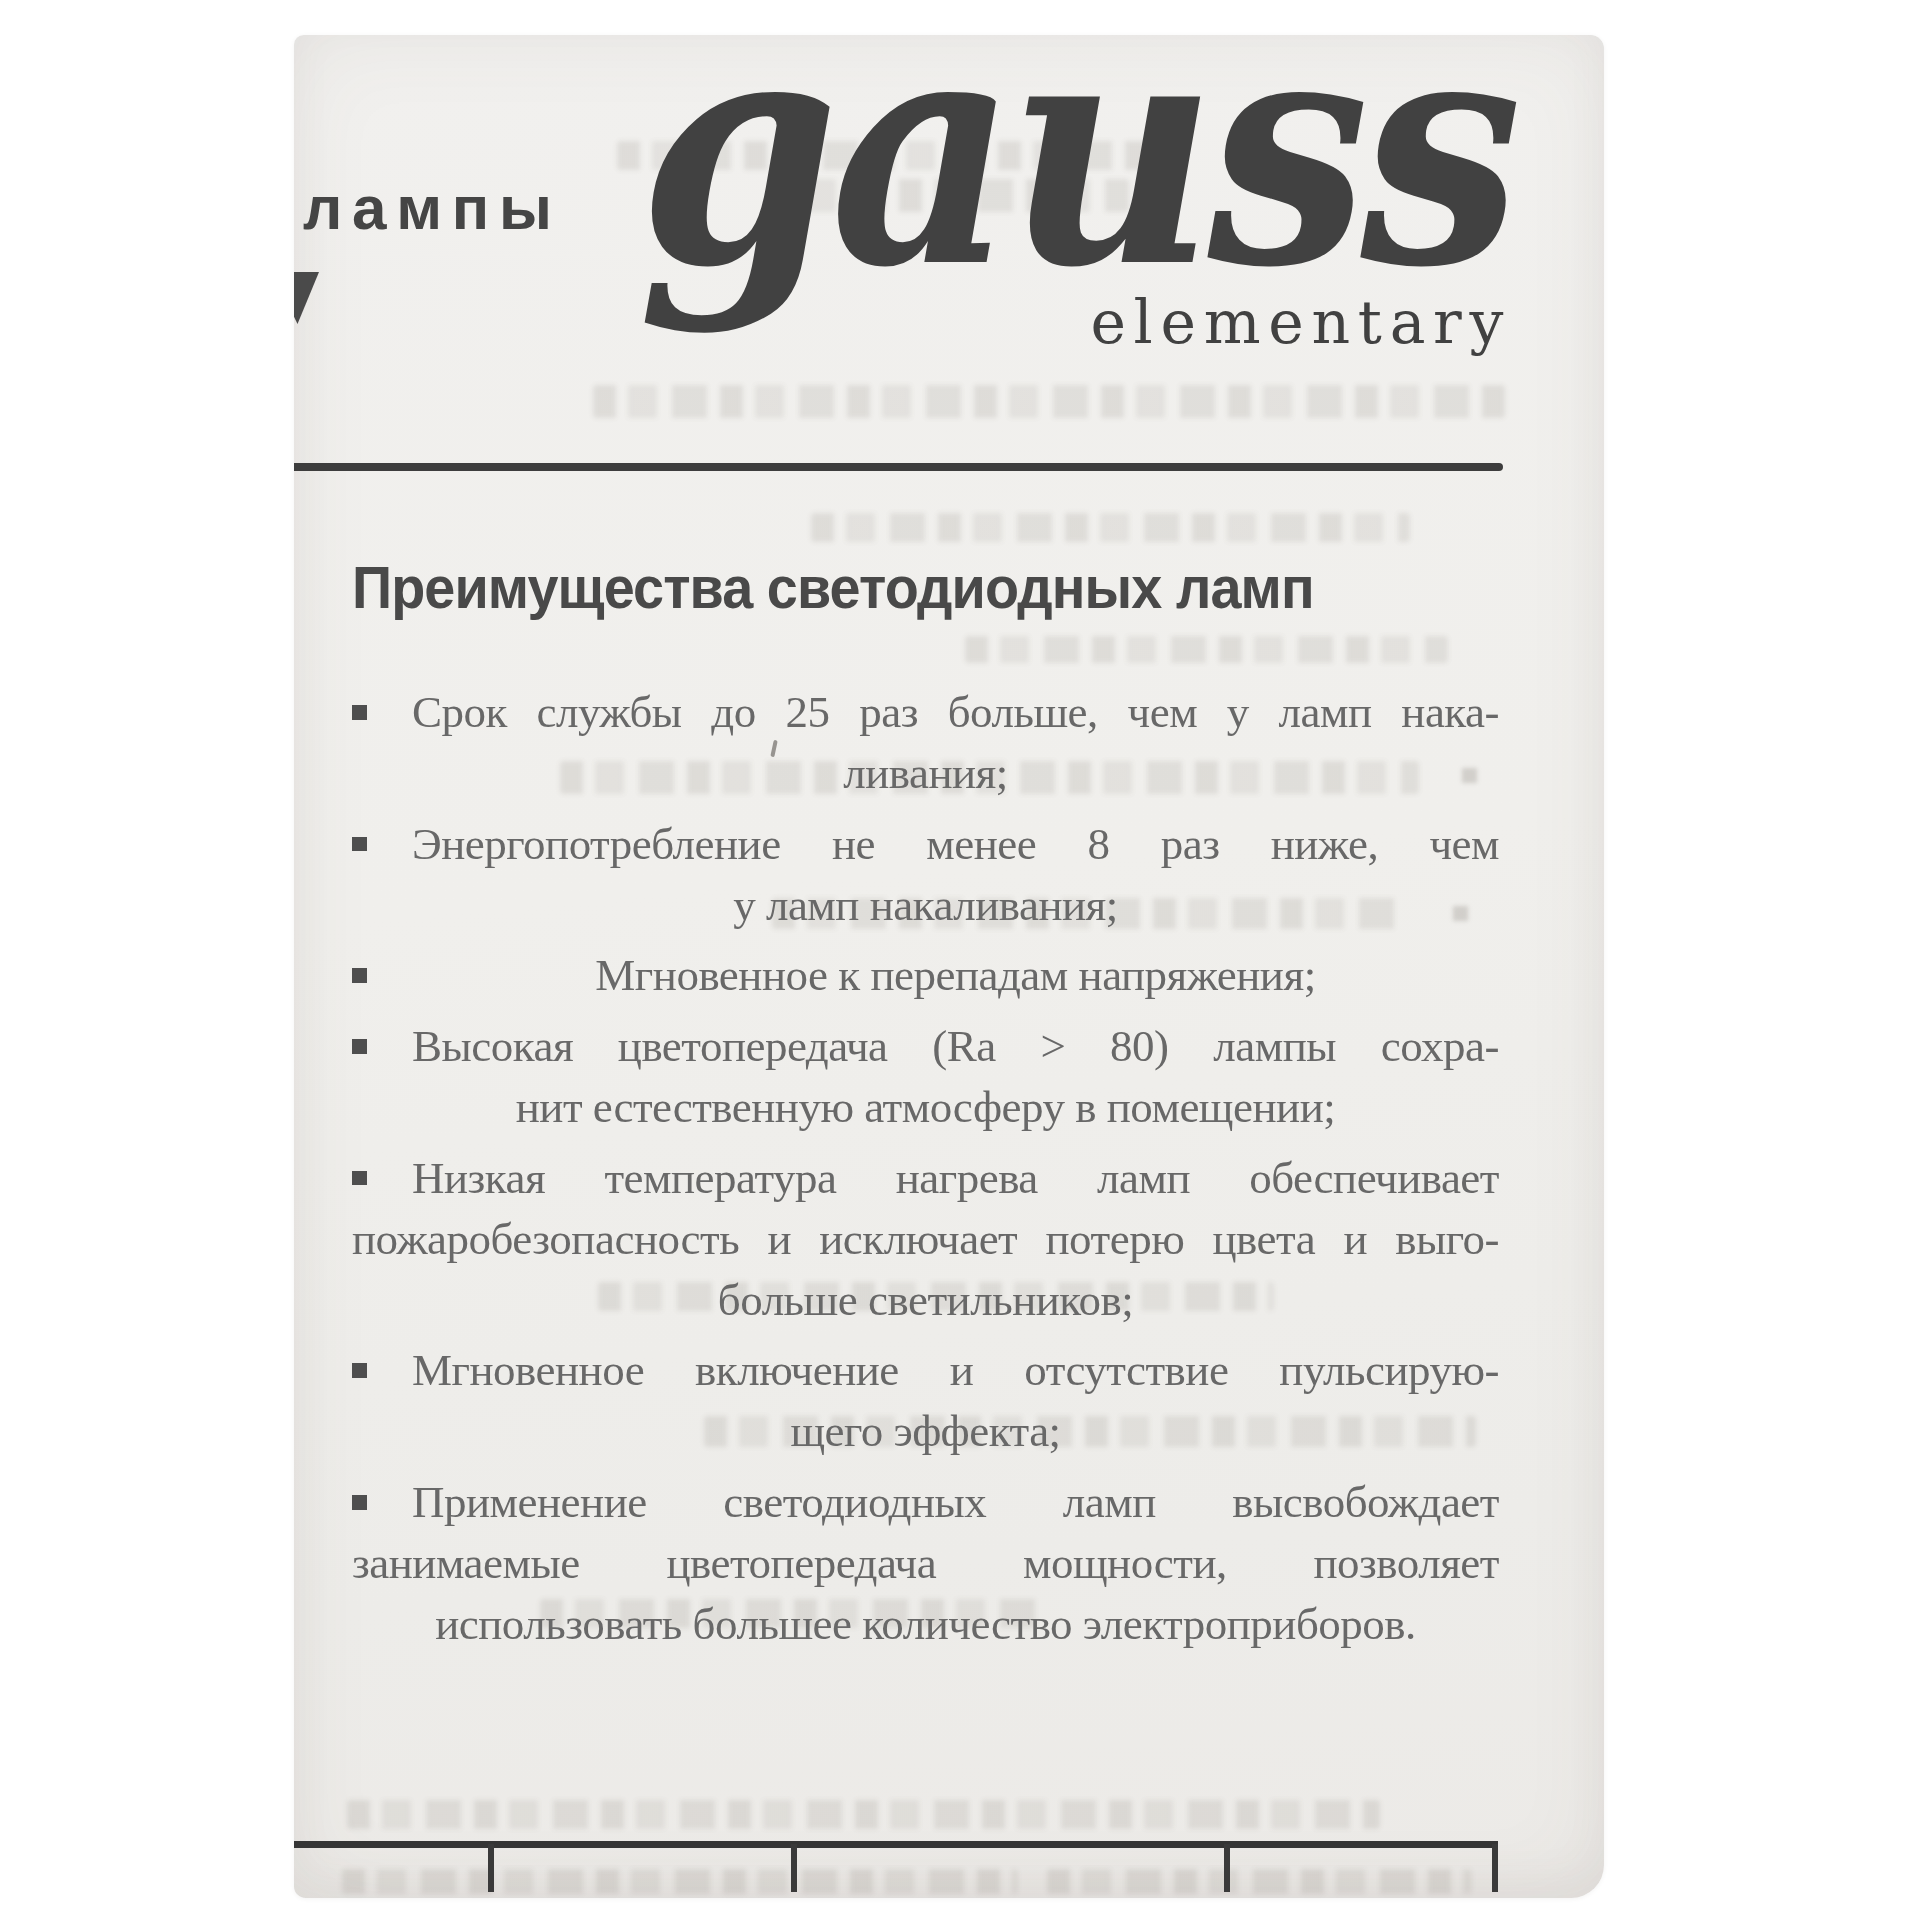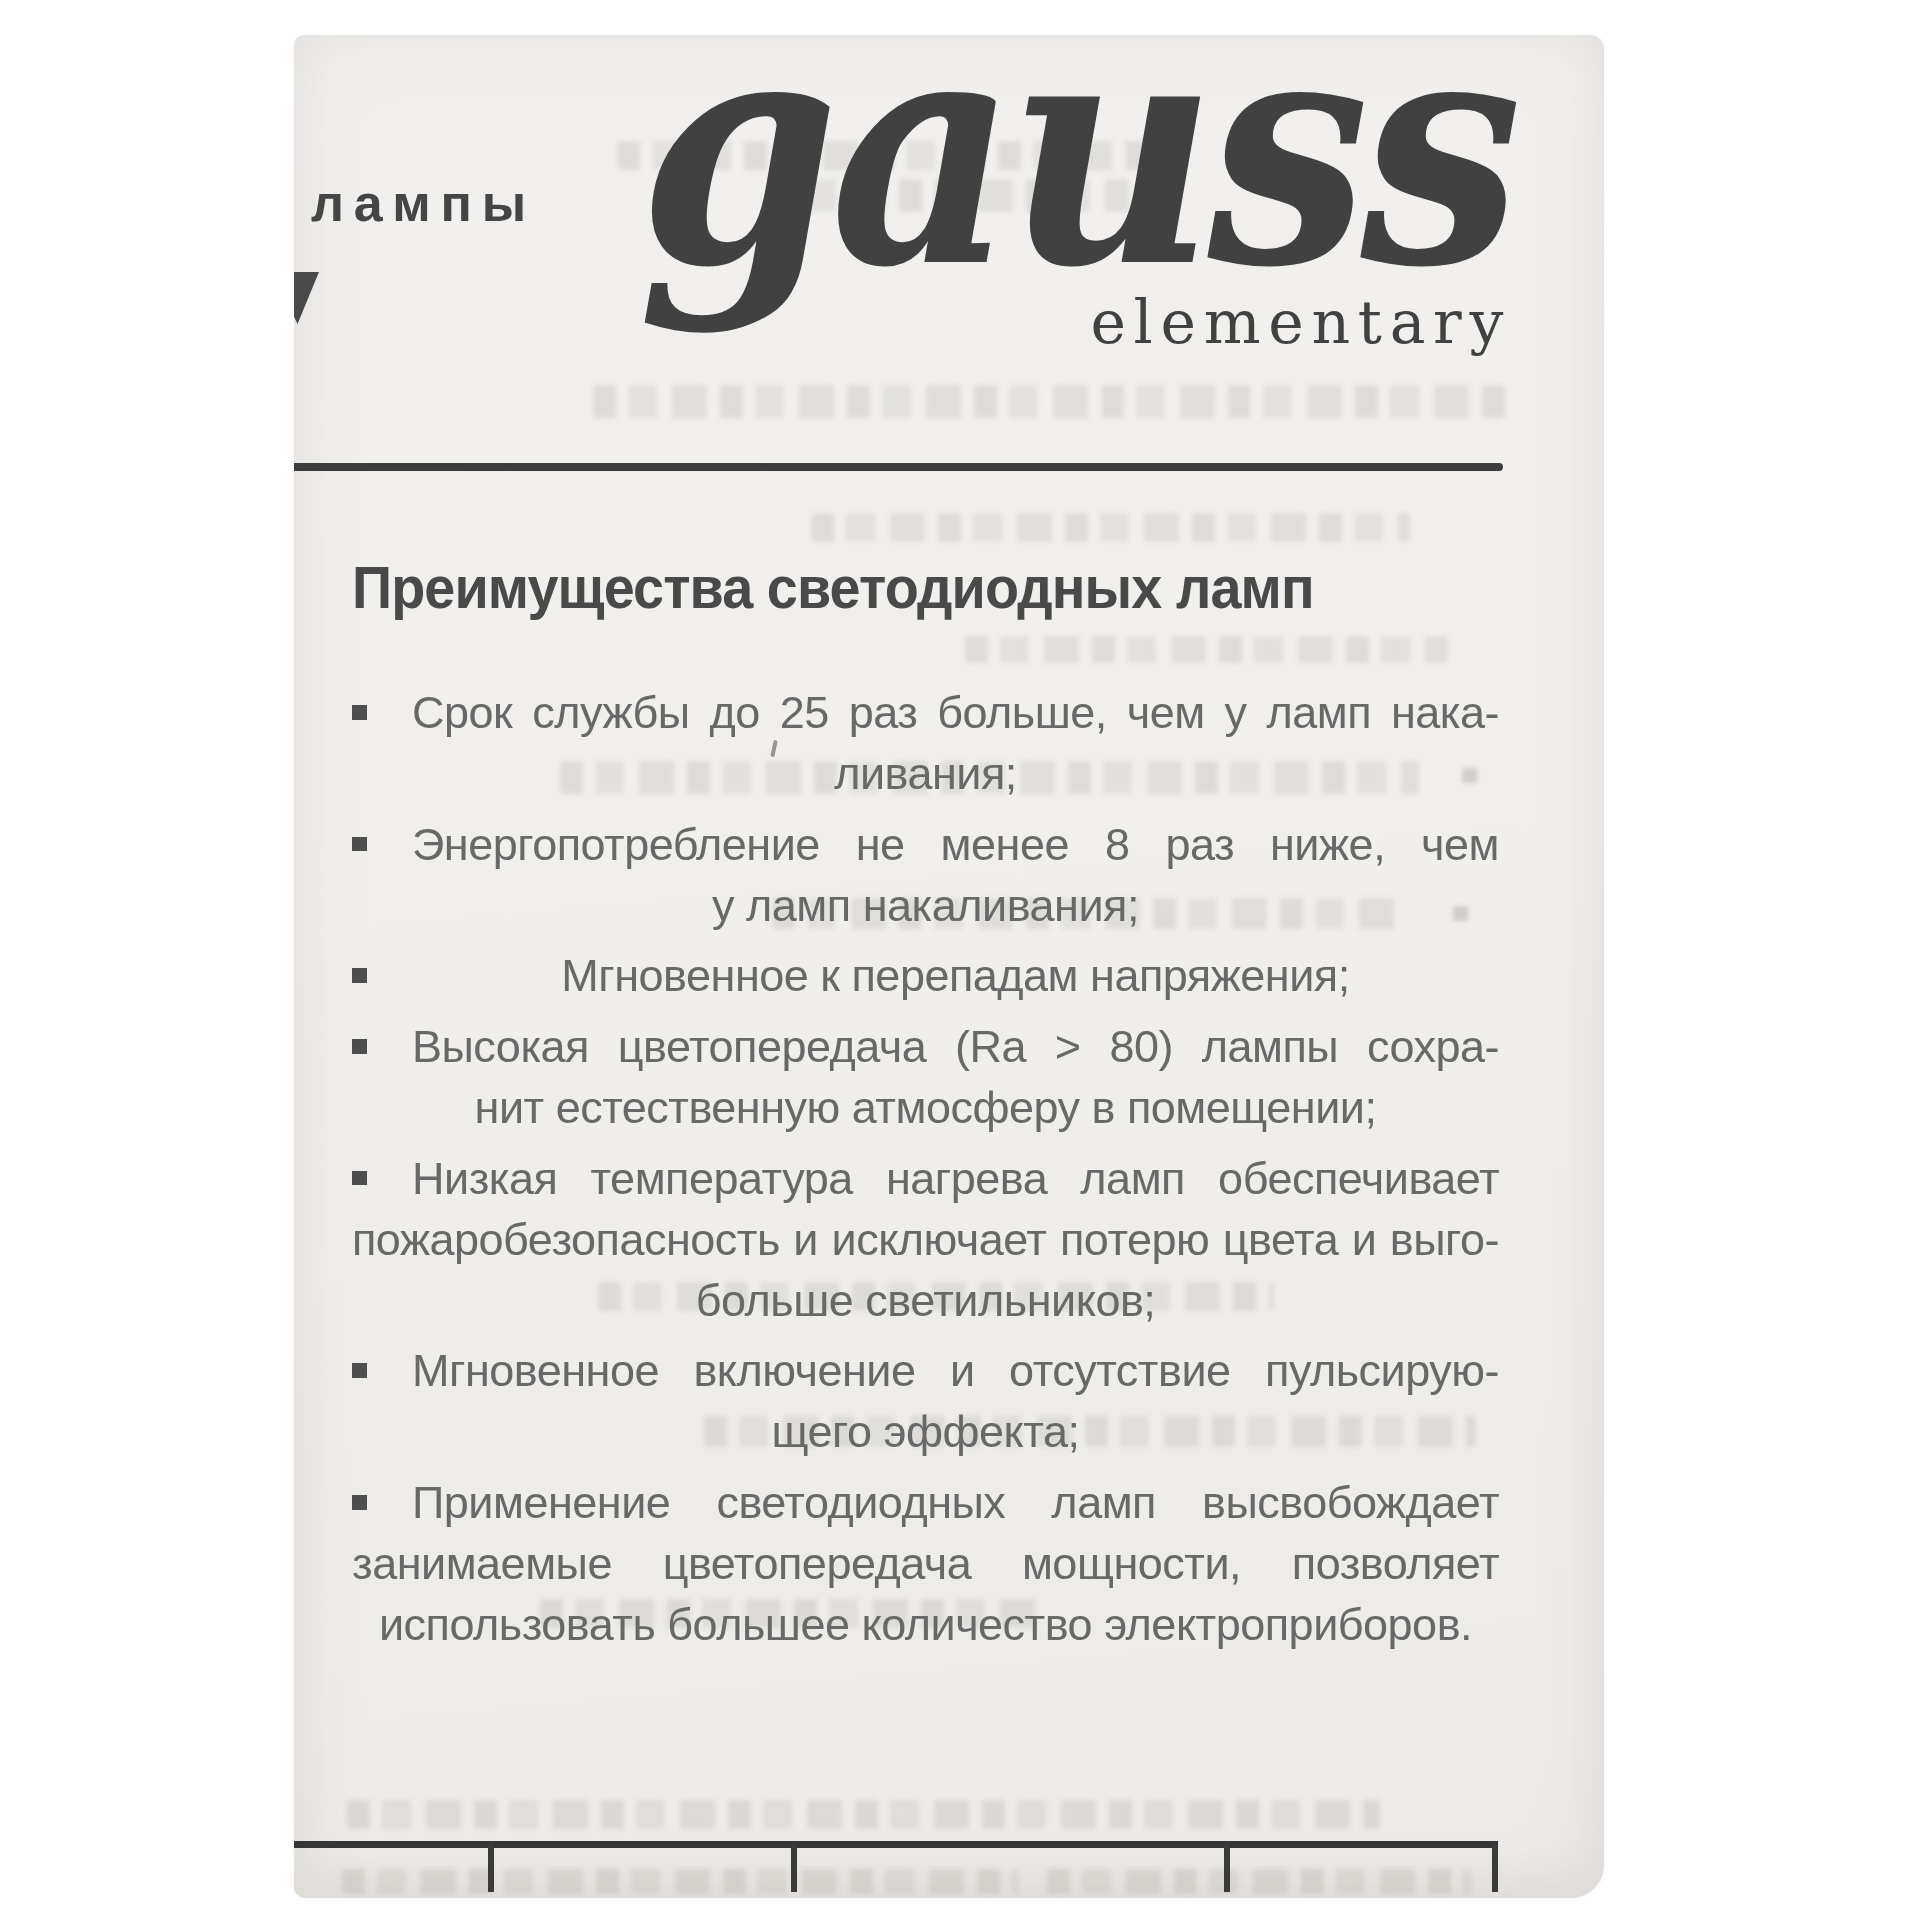--- a/index.html
+++ b/index.html
@@ -15,41 +15,41 @@
   
   .ghost{position:absolute;border-radius:3.9px;filter:blur(2.9px);opacity:.75;z-index:1;
          background:repeating-linear-gradient(90deg,
             rgba(118,112,102,.20) 0 23px, rgba(118,112,102,0) 23px 35px,
             rgba(118,112,102,.15) 35px 64px, rgba(118,112,102,0) 64px 79px,
             rgba(118,112,102,.18) 79px 114px, rgba(118,112,102,0) 114px 127px);}
   .ghost-sq{position:absolute;width:14.5px;height:14.5px;background:rgba(118,112,102,.25);
             filter:blur(1.9px);z-index:1;}
   
   .ink{z-index:2;}
-  .frag-title{position:absolute;left:17px;top:142px;z-index:2;
-              font-size:52px;font-weight:bold;letter-spacing:9.7px;line-height:1;
+  .frag-title{position:absolute;left:9px;top:142px;z-index:2;
+              font-size:62px;font-weight:bold;letter-spacing:9.7px;line-height:1;
               color:#454545;}
   .frag-glyph{position:absolute;left:0;top:237px;width:25px;height:52px;z-index:2;
               background:#4a4a4a;clip-path:polygon(0 0,100% 0,14% 100%,0 86%);}
   .logo{position:absolute;right:91px;top:0;z-index:2;text-align:right;}
   .logo-gauss{position:absolute;right:0;top:-45px;line-height:1;white-space:nowrap;
               font-family:"DejaVu Serif",serif;font-style:italic;font-weight:bold;
               font-size:319px;letter-spacing:-9.7px;color:#414141;
               transform:scaleX(.9);transform-origin:right top;}
   .logo-sub{position:absolute;right:1.9px;top:257px;line-height:1;white-space:nowrap;
             font-family:"DejaVu Serif",serif;font-weight:normal;
             font-size:60px;letter-spacing:7.7px;color:#414141;margin-left:24px;}
   .rule{position:absolute;left:0;top:428px;width:1209px;height:7.7px;background:#3d3d3d;
         z-index:2;border-radius:0 3.9px 3.9px 0;}
   .heading{position:absolute;left:58px;top:518px;margin:0;z-index:2;white-space:nowrap;
            font-size:60px;font-weight:bold;letter-spacing:-1px;color:#494949;
            transform:scaleX(.93);transform-origin:left top;}
   
   .content{position:absolute;left:58px;top:647px;width:1147px;z-index:2;
-           font-size:45px;color:#686868;}
+           font-size:45px;color:#686868;font-family:Liberation Serif, serif;}
   .para{position:relative;margin:0 0 9.7px 0;}
   .para:last-child{margin-bottom:12px;}
   .sq{position:absolute;left:0;top:23px;width:14.5px;height:14.5px;background:#4e4e4e;}
   .line{line-height:61px;height:61px;letter-spacing:-0.5px;}
   .jl{text-align:justify;text-align-last:justify;}
   .ll{text-align:center;}
   .first{text-indent:60px;}
   .mark{position:absolute;left:478px;top:705px;width:3.9px;height:17.4px;background:#979490;
         border-radius:1.9px;transform:rotate(12deg);z-index:2;}
   

